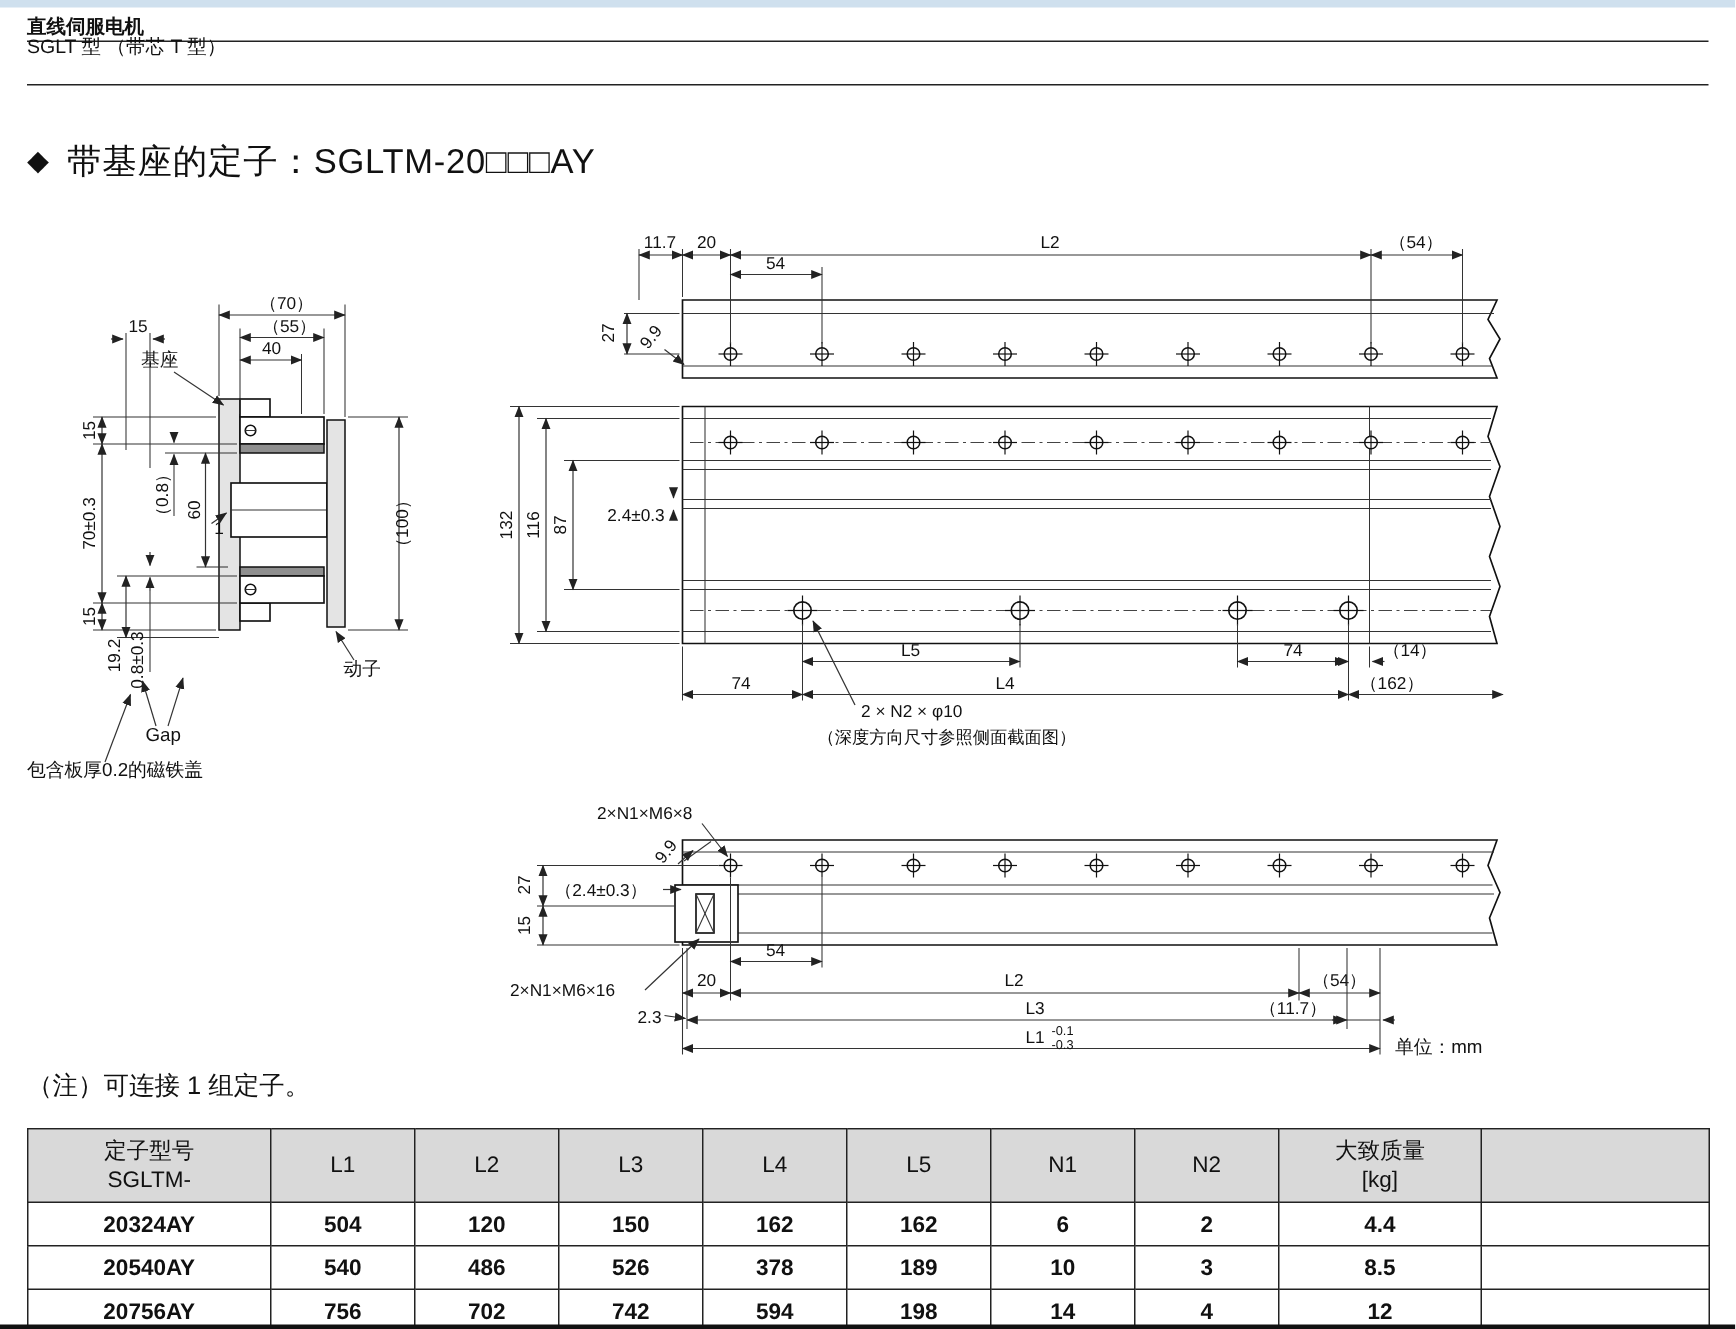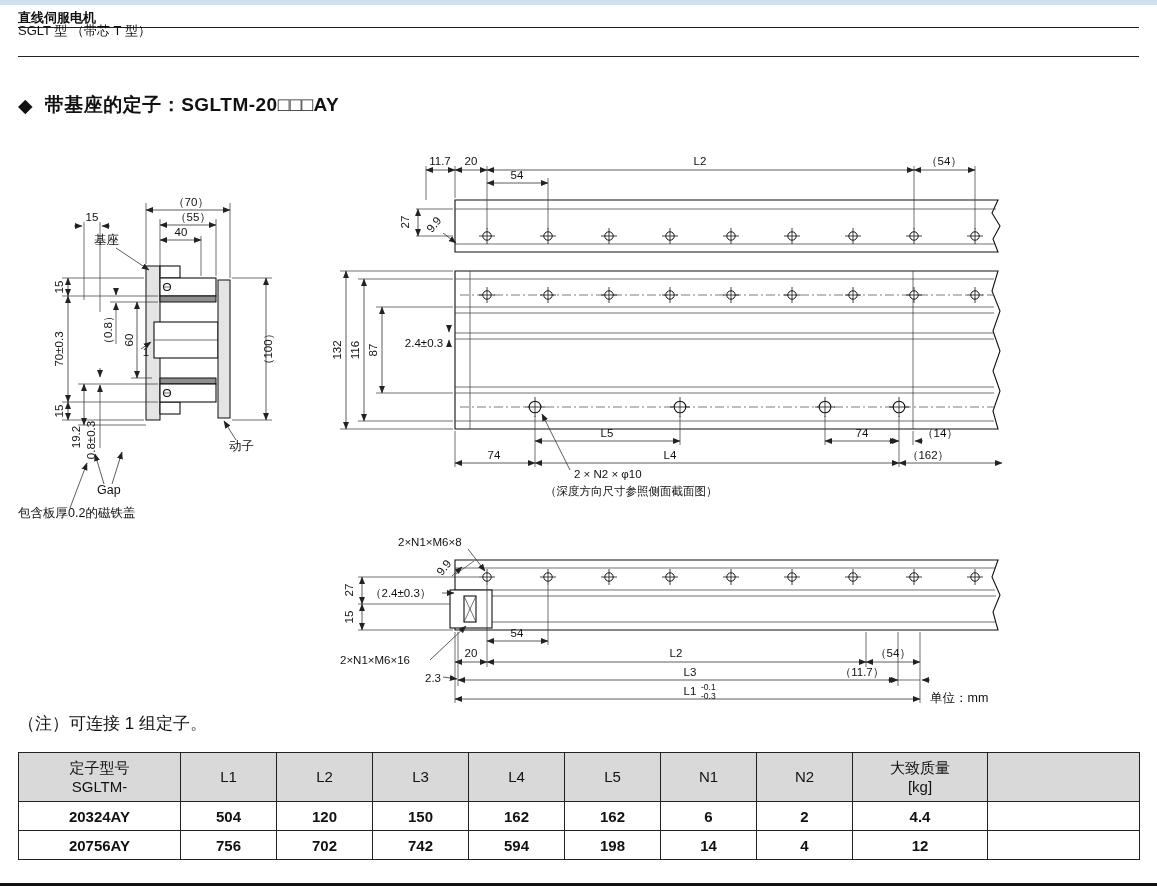--- a/index.html
+++ b/index.html
@@ -9,21 +9,21 @@
     font-family:"Liberation Sans","DejaVu Sans",sans-serif;
   }
   .top-strip { position:absolute; left:0; top:0; width:100%; height:5px; background:#cfe0ee; }
   .bottom-edge { position:absolute; left:0; bottom:0; width:100%; height:3px; background:#111; }
   .cat { position:absolute; left:18px; top:9px; font-size:13px; font-weight:bold; }
   .rule1 { position:absolute; left:18px; right:18px; top:27px; height:0; border-top:1.5px solid #222; }
   .sub { position:absolute; left:18px; top:22px; font-size:13px; }
   .rule2 { position:absolute; left:18px; right:18px; top:56px; height:0; border-top:1px solid #222; }
   .titlebar { position:absolute; left:18px; top:92px; display:flex; align-items:center; gap:12px; }
   .titlebar .marker { font-size:19px; }
-  .titlebar .ttl { font-size:19px; font-weight:bold; letter-spacing:0.5px; }
+  .titlebar .ttl { font-size:23px; font-weight:normal; letter-spacing:0.5px; }
   .note { position:absolute; left:18px; top:712px; font-size:17px; }
   .drawing { position:absolute; left:0; top:140px; }
 
   
   svg { font-family:"Liberation Sans","DejaVu Sans",sans-serif; }
   svg text { font-size:11.5px; fill:#111; }
   .tm { text-anchor:middle; }
   .ts { text-anchor:start; }
   .te { text-anchor:end; }
   .small { font-size:8.5px; }
@@ -378,20 +378,32 @@
           <td>120</td>
           <td>150</td>
           <td>162</td>
           <td>162</td>
           <td>6</td>
           <td>2</td>
           <td>4.4</td>
           <td></td>
         </tr>
         <tr>
+          <td>20540AY</td>
+          <td>540</td>
+          <td>486</td>
+          <td>526</td>
+          <td>378</td>
+          <td>189</td>
+          <td>10</td>
+          <td>3</td>
+          <td>8.5</td>
+          <td></td>
+        </tr>
+        <tr>
           <td>20756AY</td>
           <td>756</td>
           <td>702</td>
           <td>742</td>
           <td>594</td>
           <td>198</td>
           <td>14</td>
           <td>4</td>
           <td>12</td>
           <td></td>

